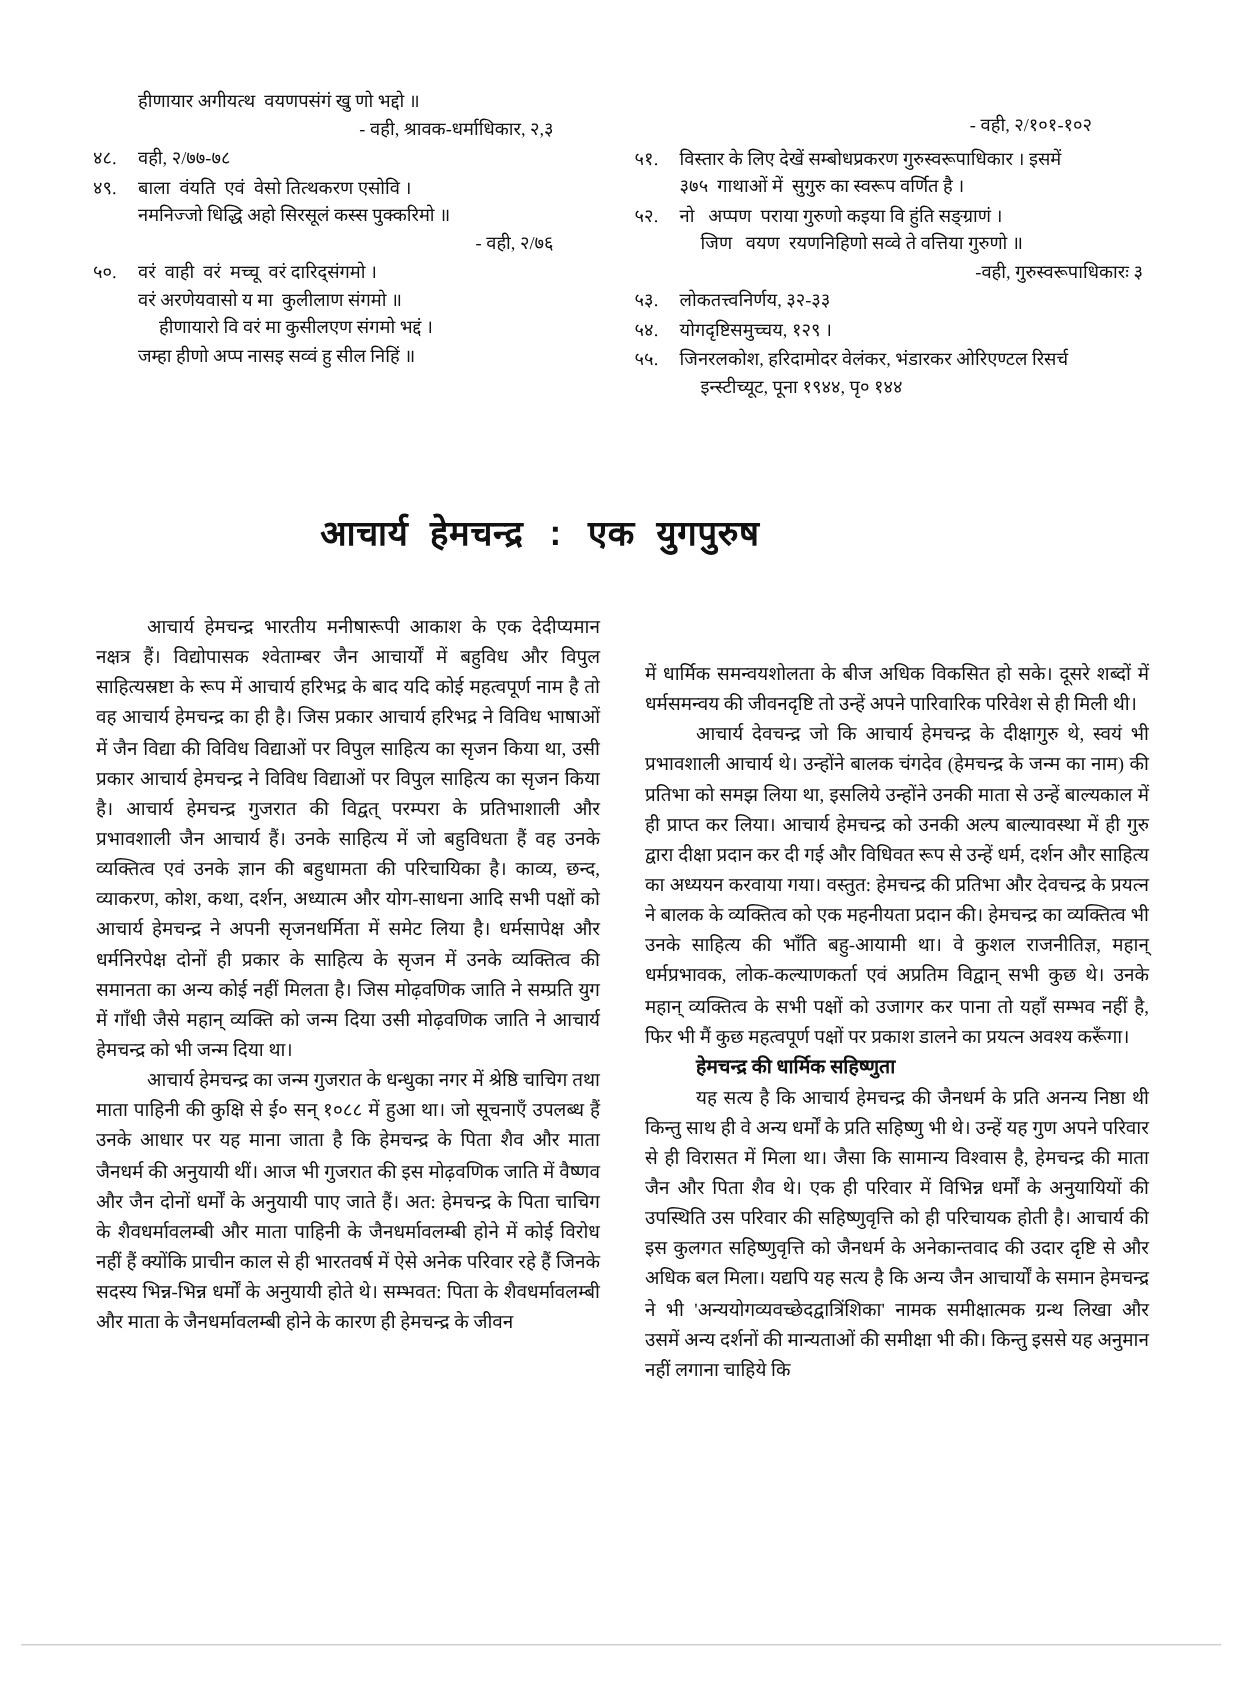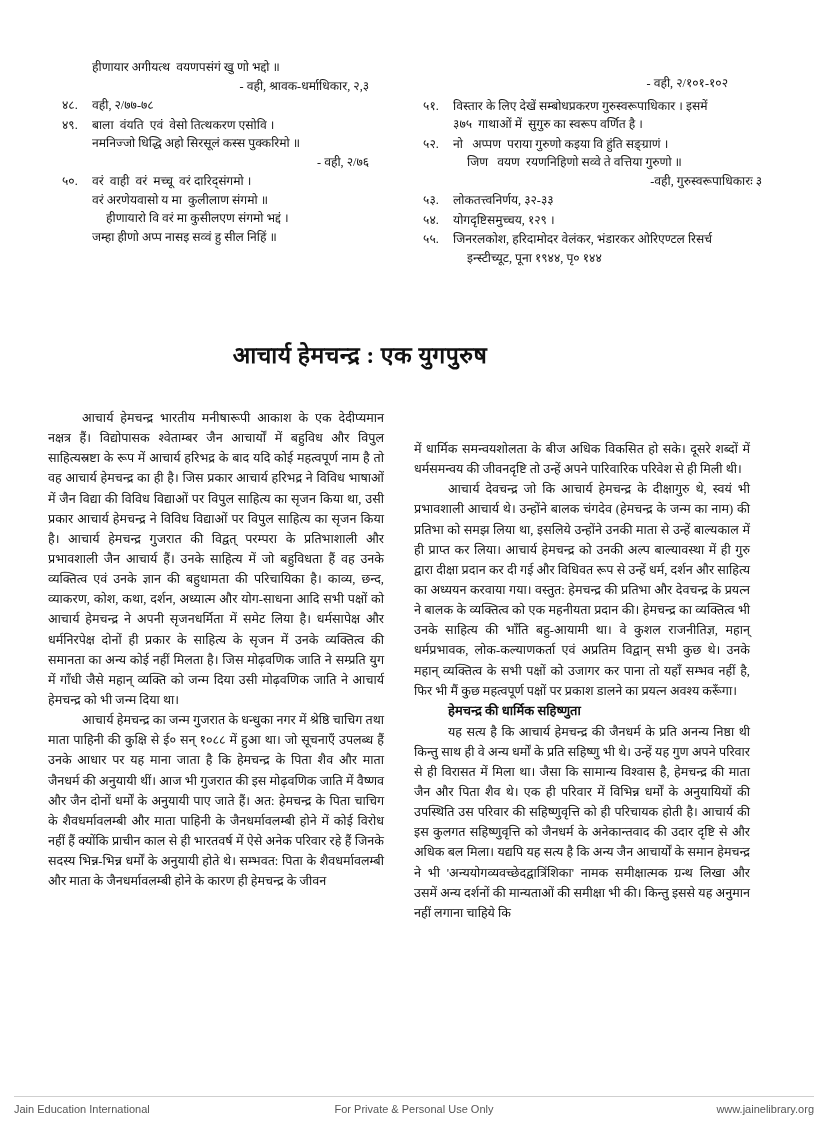--- a/index.html
+++ b/index.html
@@ -64,27 +64,28 @@
   
   .title {
     position: absolute;
     top: 338px;
     left: 0;
     width: 720px;
     text-align: center;
     font-size: 23px;
     font-weight: bold;
     letter-spacing: 0.5px;
+    font-family: Liberation Mono, monospace;
   }
 
   
   .body-cols {
     position: absolute;
     top: 408px;
-    left: 48px;
+    left: 64px;
     width: 702px;
     height: 640px;
     display: flex;
     gap: 30px;
   }
   .col {
     width: 336px;
     font-size: 12.6px;
     line-height: 1.60;
     text-align: justify;
@@ -243,19 +244,14 @@
     <div class="col">
       <p class="noindent">में धार्मिक समन्वयशोलता के बीज अधिक विकसित हो सके। दूसरे शब्दों में धर्मसमन्वय की जीवनदृष्टि तो उन्हें अपने पारिवारिक परिवेश से ही मिली थी।</p>
       <p>आचार्य देवचन्द्र जो कि आचार्य हेमचन्द्र के दीक्षागुरु थे, स्वयं भी प्रभावशाली आचार्य थे। उन्होंने बालक चंगदेव (हेमचन्द्र के जन्म का नाम) की प्रतिभा को समझ लिया था, इसलिये उन्होंने उनकी माता से उन्हें बाल्यकाल में ही प्राप्त कर लिया। आचार्य हेमचन्द्र को उनकी अल्प बाल्यावस्था में ही गुरु द्वारा दीक्षा प्रदान कर दी गई और विधिवत रूप से उन्हें धर्म, दर्शन और साहित्य का अध्ययन करवाया गया। वस्तुत: हेमचन्द्र की प्रतिभा और देवचन्द्र के प्रयत्न ने बालक के व्यक्तित्व को एक महनीयता प्रदान की। हेमचन्द्र का व्यक्तित्व भी उनके साहित्य की भाँति बहु-आयामी था। वे कुशल राजनीतिज्ञ, महान् धर्मप्रभावक, लोक-कल्याणकर्ता एवं अप्रतिम विद्वान् सभी कुछ थे। उनके महान् व्यक्तित्व के सभी पक्षों को उजागर कर पाना तो यहाँ सम्भव नहीं है, फिर भी मैं कुछ महत्वपूर्ण पक्षों पर प्रकाश डालने का प्रयत्न अवश्य करूँगा।</p>
       <p class="sub-head">हेमचन्द्र  की  धार्मिक  सहिष्णुता</p>
       <p>यह सत्य है कि आचार्य हेमचन्द्र की जैनधर्म के प्रति अनन्य निष्ठा थी किन्तु साथ ही वे अन्य धर्मों के प्रति सहिष्णु भी थे। उन्हें यह गुण अपने परिवार से ही विरासत में मिला था। जैसा कि सामान्य विश्वास है, हेमचन्द्र की माता जैन और पिता शैव थे। एक ही परिवार में विभिन्न धर्मों के अनुयायियों की उपस्थिति उस परिवार की सहिष्णुवृत्ति को ही परिचायक होती है। आचार्य की इस कुलगत सहिष्णुवृत्ति को जैनधर्म के अनेकान्तवाद की उदार दृष्टि से और अधिक बल मिला। यद्यपि यह सत्य है कि अन्य जैन आचार्यों के समान हेमचन्द्र ने भी 'अन्ययोगव्यवच्छेदद्वात्रिंशिका' नामक समीक्षात्मक ग्रन्थ लिखा और उसमें अन्य दर्शनों की मान्यताओं की समीक्षा भी की। किन्तु इससे यह अनुमान नहीं लगाना चाहिये कि</p>
     </div>
 
   </div>
 
   <div class="footer-rule"></div>
-  <div class="footer">
-    <div class="left">Jain Education International</div>
-    <div class="center">For Private &amp; Personal Use Only</div>
-    <div class="right">www.jainelibrary.org</div>
-  </div>
 
 </div>
 
 </body></html>

